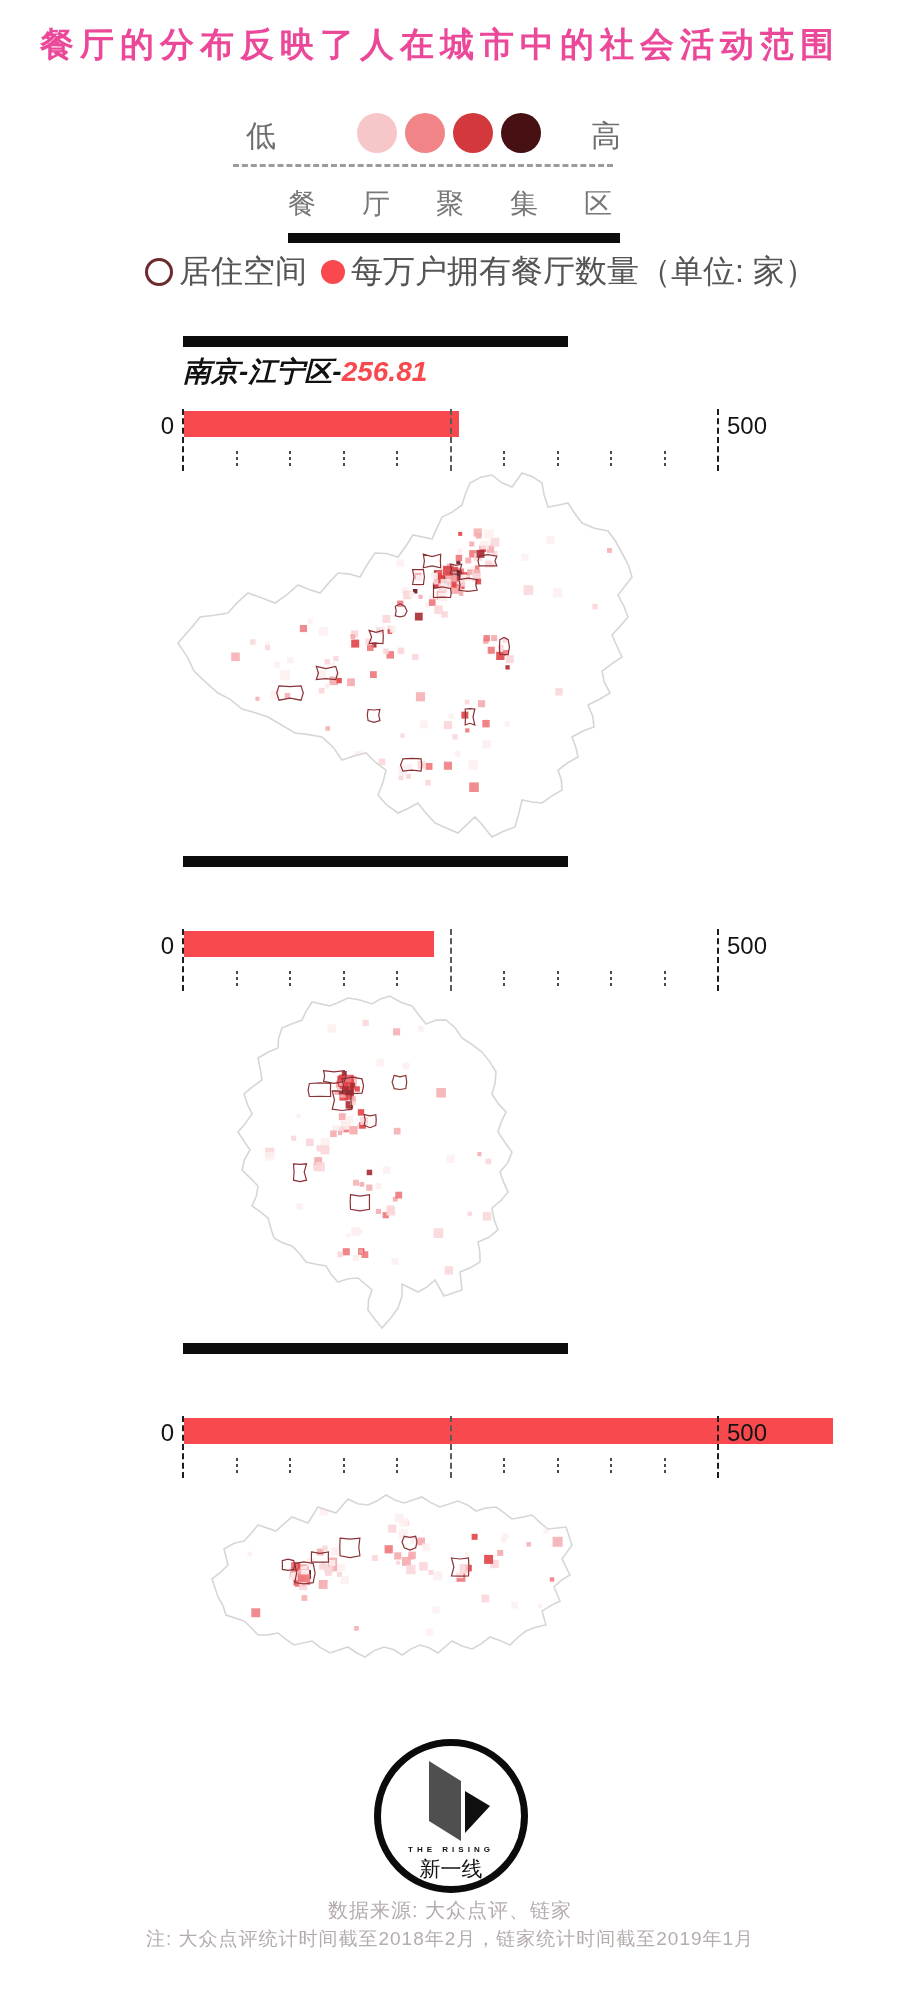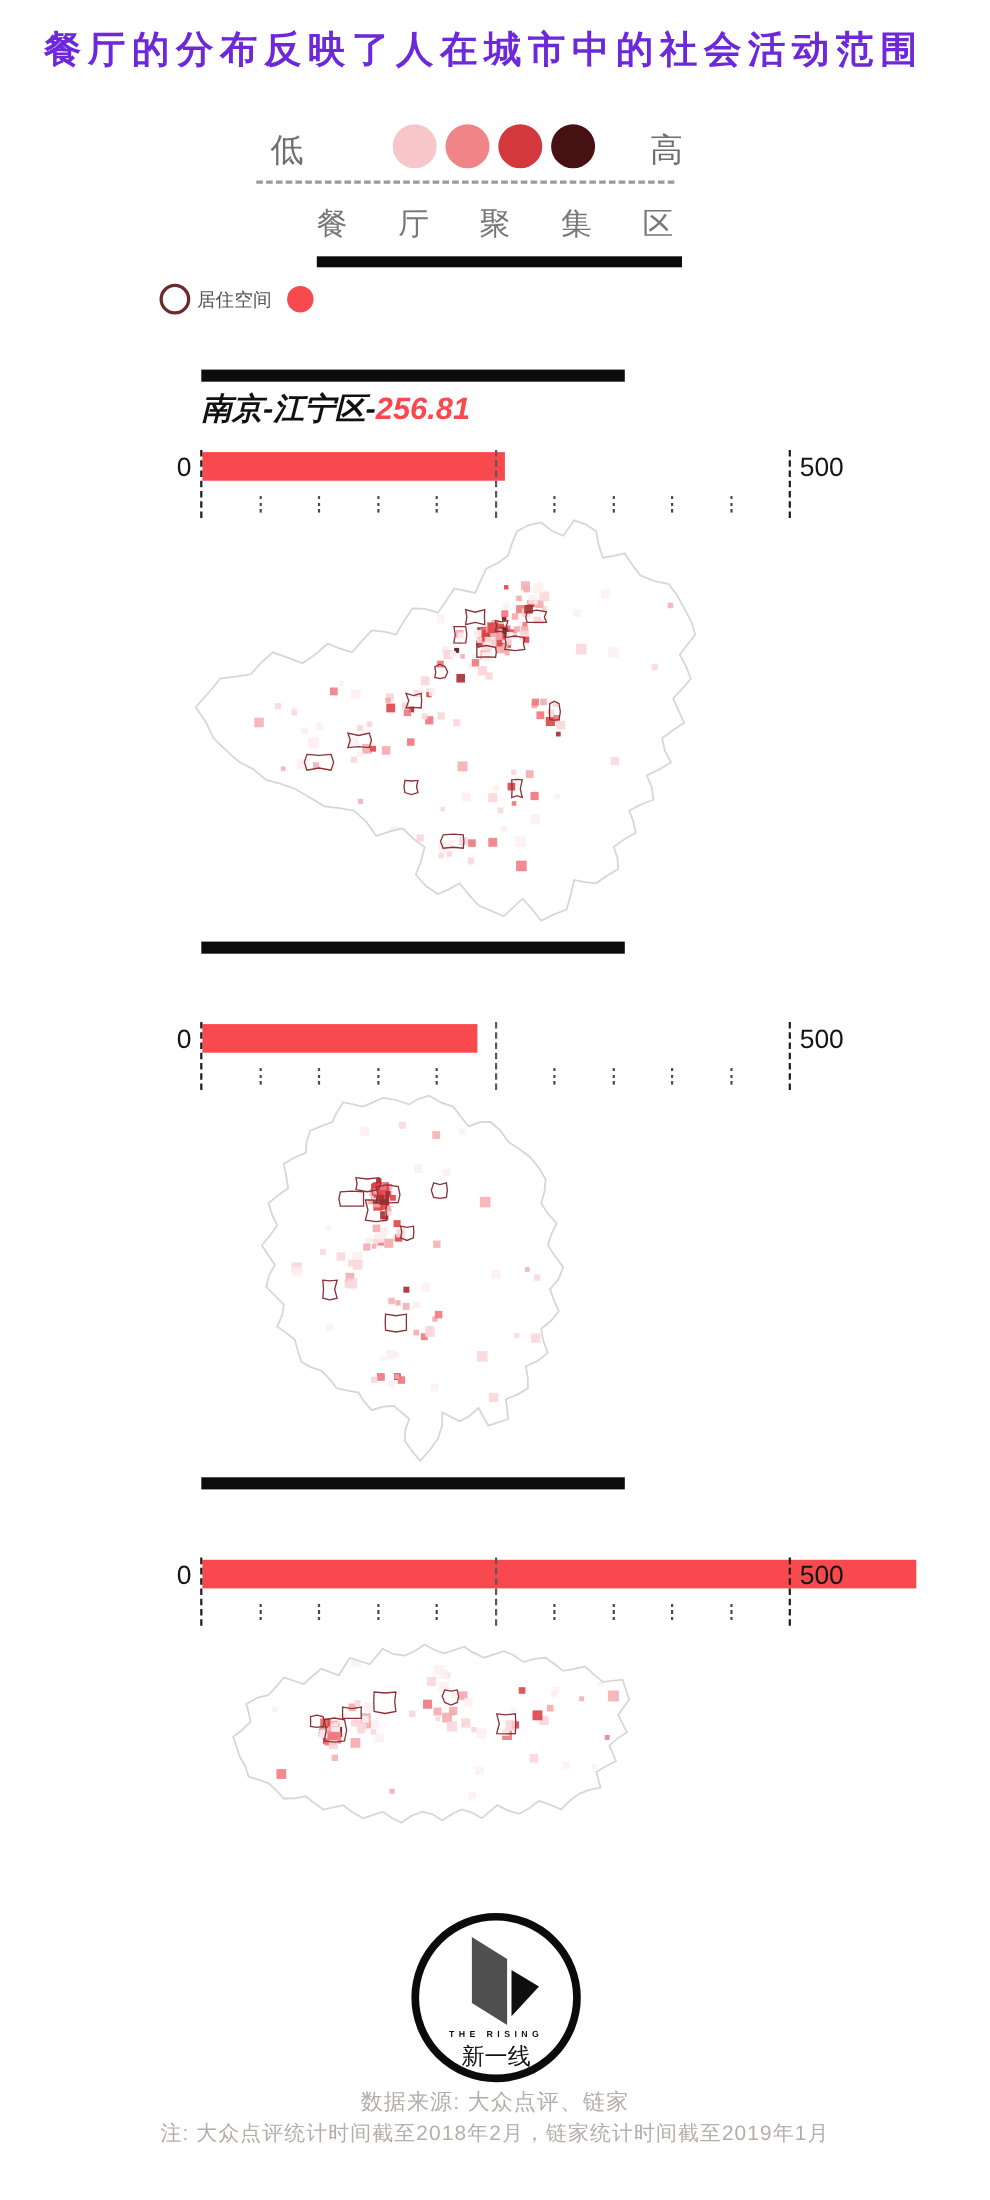--- a/index.html
+++ b/index.html
@@ -2,33 +2,33 @@
 <html><head>
 <meta charset="utf-8">
 <style>
   html,body{margin:0;padding:0;background:#ffffff;}
   #infographic{
     position:relative;width:900px;height:2000px;background:#ffffff;overflow:hidden;
     font-family:"Liberation Sans","DejaVu Sans",sans-serif;color:#111;
   }
   .abs{position:absolute;}
   
-  .main-title{left:40px;top:22px;font-size:34px;font-weight:700;letter-spacing:6px;color:#6d28d9;white-space:nowrap;}
+  .main-title{left:40px;top:22px;font-size:34px;font-weight:700;letter-spacing:6px;color:#ec4899;white-space:nowrap;}
   
   .lg-low{left:246px;top:116px;font-size:30px;color:#6f6f6f;}
   .lg-high{left:591px;top:116px;font-size:30px;color:#6f6f6f;}
   .lg-circles{left:357px;top:113px;display:flex;gap:8px;}
   .lg-circles .dotc{width:40px;height:40px;border-radius:50%;}
   .lg-dash{left:233px;top:164px;width:380px;border-top:3px dashed #9b9b9b;}
   .lg-caption{left:288px;top:185px;width:324px;display:flex;justify-content:space-between;font-size:28px;color:#787878;}
   .lg-bar{left:288px;top:233px;width:332px;height:10px;background:#0c0c0c;}
   .lg-row3{left:145px;top:254px;height:36px;display:flex;align-items:center;}
   .lg-ring{width:22px;height:22px;border-radius:50%;border:3px solid #6b2b2e;margin-right:6px;}
   .lg-dot{width:24px;height:24px;border-radius:50%;background:#f8494e;margin-right:6px;}
-  .lg-t{font-size:17px;color:#555555;white-space:nowrap;}
+  .lg-t{font-size:32px;color:#555555;white-space:nowrap;}
   .mr14{margin-right:14px;}
   
   .section{position:absolute;left:0;width:900px;}
   .sec-hbar{position:absolute;left:183px;top:0;width:385px;height:11px;background:#0c0c0c;}
   .sec-title{position:absolute;left:183px;top:17px;font-size:28px;font-weight:700;white-space:nowrap;color:#111;font-style:italic;}
   .sec-title .val{color:#f8494e;}
   .chart{position:absolute;left:0;top:73px;width:900px;height:64px;}
   .gline{position:absolute;top:0;height:62px;width:0;border-left:2px dashed #1c1c1c;z-index:2;}
   .gline.mid{border-left-color:#5a5a5a;}
   .vbar{position:absolute;top:2px;height:26px;background:#f8494e;z-index:1;}
@@ -70,20 +70,21 @@
       <span>聚</span>
       <span>集</span>
       <span>区</span>
     </div>
   <div class="abs lg-bar"></div>
 
   <div class="abs lg-row3">
     <span class="lg-ring"></span>
     <span class="lg-t mr14">居住空间</span>
     <span class="lg-dot"></span>
+    <span class="lg-t">每万户拥有餐厅数量（单位: 家）</span>
   </div>
 
   <div id="sections">
       <div class="section" style="top: 336px; height: 520px;">
         <div class="sec-hbar"></div>
         <div class="sec-title"><span>南京-江宁区-</span><span class="val">256.81</span></div>
         <div class="chart">
           <div class="vbar" style="left: 184px; width: 275px; background: rgb(248, 73, 78);"></div>
           <div class="gline " style="left: 182px;"></div>
           <div class="gline mid" style="left: 449.5px;"></div>

